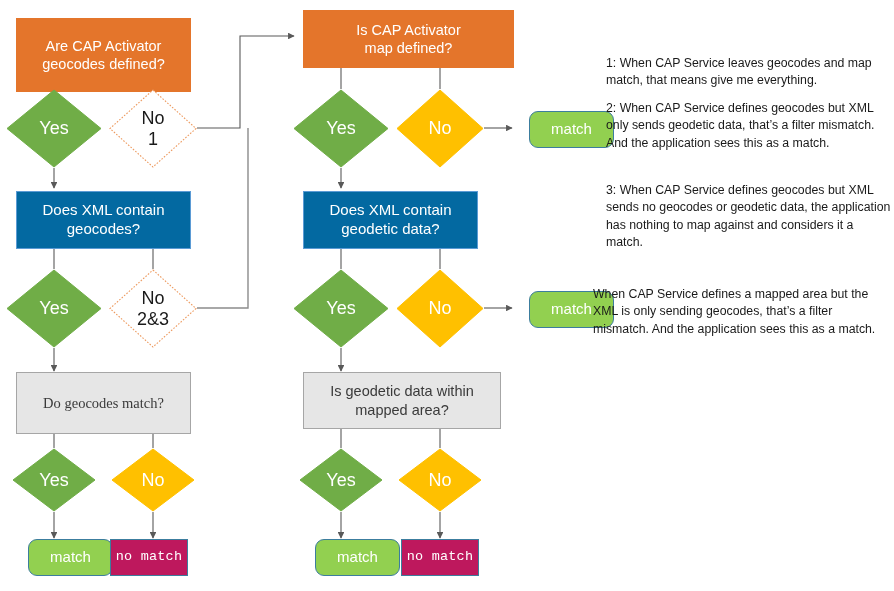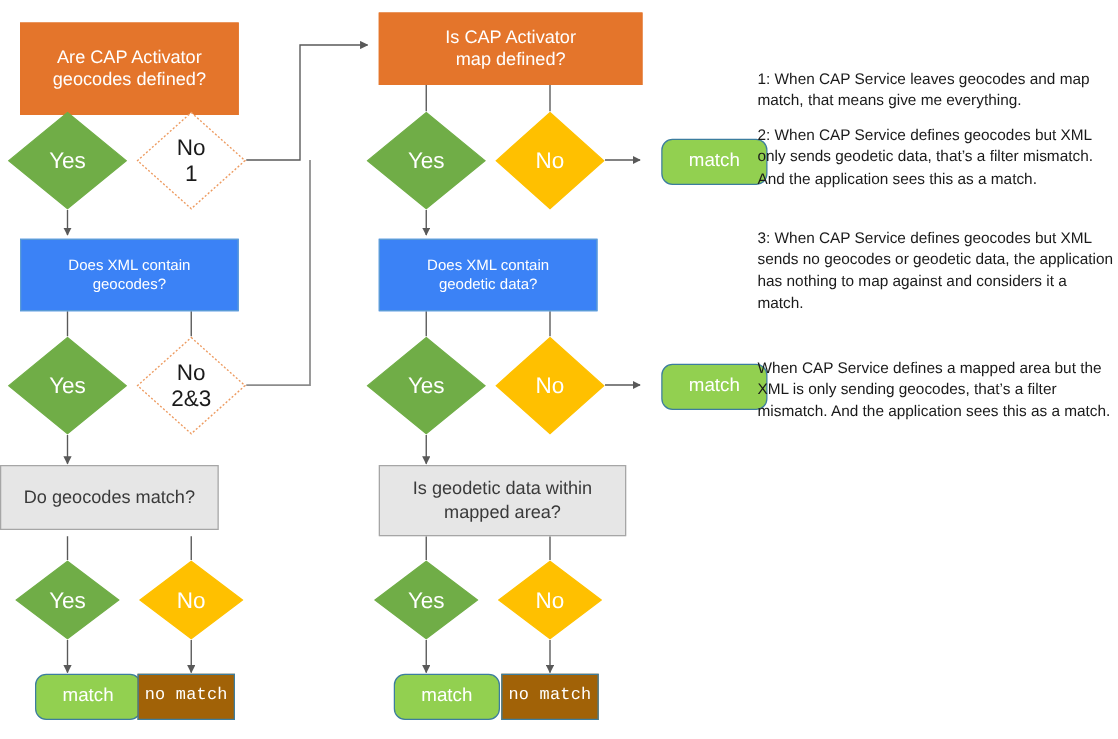--- a/index.html
+++ b/index.html
@@ -33,43 +33,43 @@
   }
 
   
   .box-orange {
     background: #E4752B;
     color: #ffffff;
     font-size: 14.5px;
     border: 1px solid #E4752B;
   }
   .box-blue {
-    background: #3b82f6;
-    color: #ffffff;
-    font-size: 12px;
+    background: #0369a1;
+    color: #ffffff;
+    font-size: 15px;
     border: 1px solid #5B9BD5;
   }
   .box-gray {
     background: #E6E6E6;
     color: #3A3A3A;
     font-size: 14.5px;
     border: 1px solid #A6A6A6;
   }
 
   
   .pill-match {
     background: #92D050;
     color: #ffffff;
     border: 1.5px solid #3C7D9E;
     border-radius: 9px;
     font-size: 15px;
     margin-left: 16px;
   }
   .pill-nomatch {
-    background: #a16207;
+    background: #be185d;
     color: #ffffff;
     border: 1.5px solid #3C7D9E;
     border-radius: 0;
     font-size: 13.5px;
     font-family: "Liberation Mono", monospace;
     letter-spacing: 0.2px;
   }
 
   
   .diamond {
@@ -189,21 +189,21 @@
 <div class="diamond d-outline" style="left:109px; top:269px; width:88px; height:79px;">
   <svg width="88" height="79" viewBox="0 0 88 79" xmlns="http://www.w3.org/2000/svg">
     <polygon points="44,1 87,39.5 44,78 1,39.5" fill="#FFFFFF" stroke="#ED9A5F" stroke-width="1.1" stroke-dasharray="1.6 1.6"></polygon>
   </svg>
   <span class="dlabel">
     <span>No</span>
     <span>2&amp;3</span>
   </span>
 </div>
 
-<div class="node box-gray" style="left:0; top:372px; width:175px; height:52px;">Do geocodes match?</div>
+<div class="node box-gray" style="left:16px; top:372px; width:175px; height:62px;font-family:Liberation Serif, serif;">Do geocodes match?</div>
 
 <div class="diamond d-green" style="left:12px; top:448px; width:84px; height:64px;">
   <svg width="84" height="64" viewBox="0 0 84 64" xmlns="http://www.w3.org/2000/svg">
     <polygon points="42,1 83,32 42,63 1,32" fill="#70AD47" stroke="#70AD47" stroke-width="1"></polygon>
   </svg>
   <span class="dlabel">Yes</span>
 </div>
 
 <div class="diamond d-amber" style="left:111px; top:448px; width:84px; height:64px;">
   <svg width="84" height="64" viewBox="0 0 84 64" xmlns="http://www.w3.org/2000/svg">
@@ -271,13 +271,13 @@
 <div class="node pill-match" style="left:299px; top:539px; width:85px; height:37px;">match</div>
 
 <div class="node pill-nomatch" style="left:401px; top:539px; width:78px; height:37px;">no  match</div>
 
 <div class="note" style="left:606px; top:55px; width:280px;">1: When CAP Service leaves geocodes  and map match, that means give me everything.</div>
 
 <div class="note" style="left:606px; top:100px; width:284px;">2: When CAP Service defines geocodes but XML only sends geodetic data, that’s a filter mismatch. And the application sees this as a match.</div>
 
 <div class="note" style="left:606px; top:170px; width:286px;margin-top:12px;">3: When CAP Service defines geocodes but XML sends no geocodes or geodetic data, the  application has nothing to  map against and considers it a match.</div>
 
-<div class="note" style="left:606px; top:286px; width:288px;">When CAP Service defines a mapped area but the XML is only sending geocodes, that’s a filter mismatch. And the application sees this as a match.</div>
+<div class="note" style="left:593px; top:286px; width:288px;">When CAP Service defines a mapped area but the XML is only sending geocodes, that’s a filter mismatch. And the application sees this as a match.</div>
 
 </body></html>

